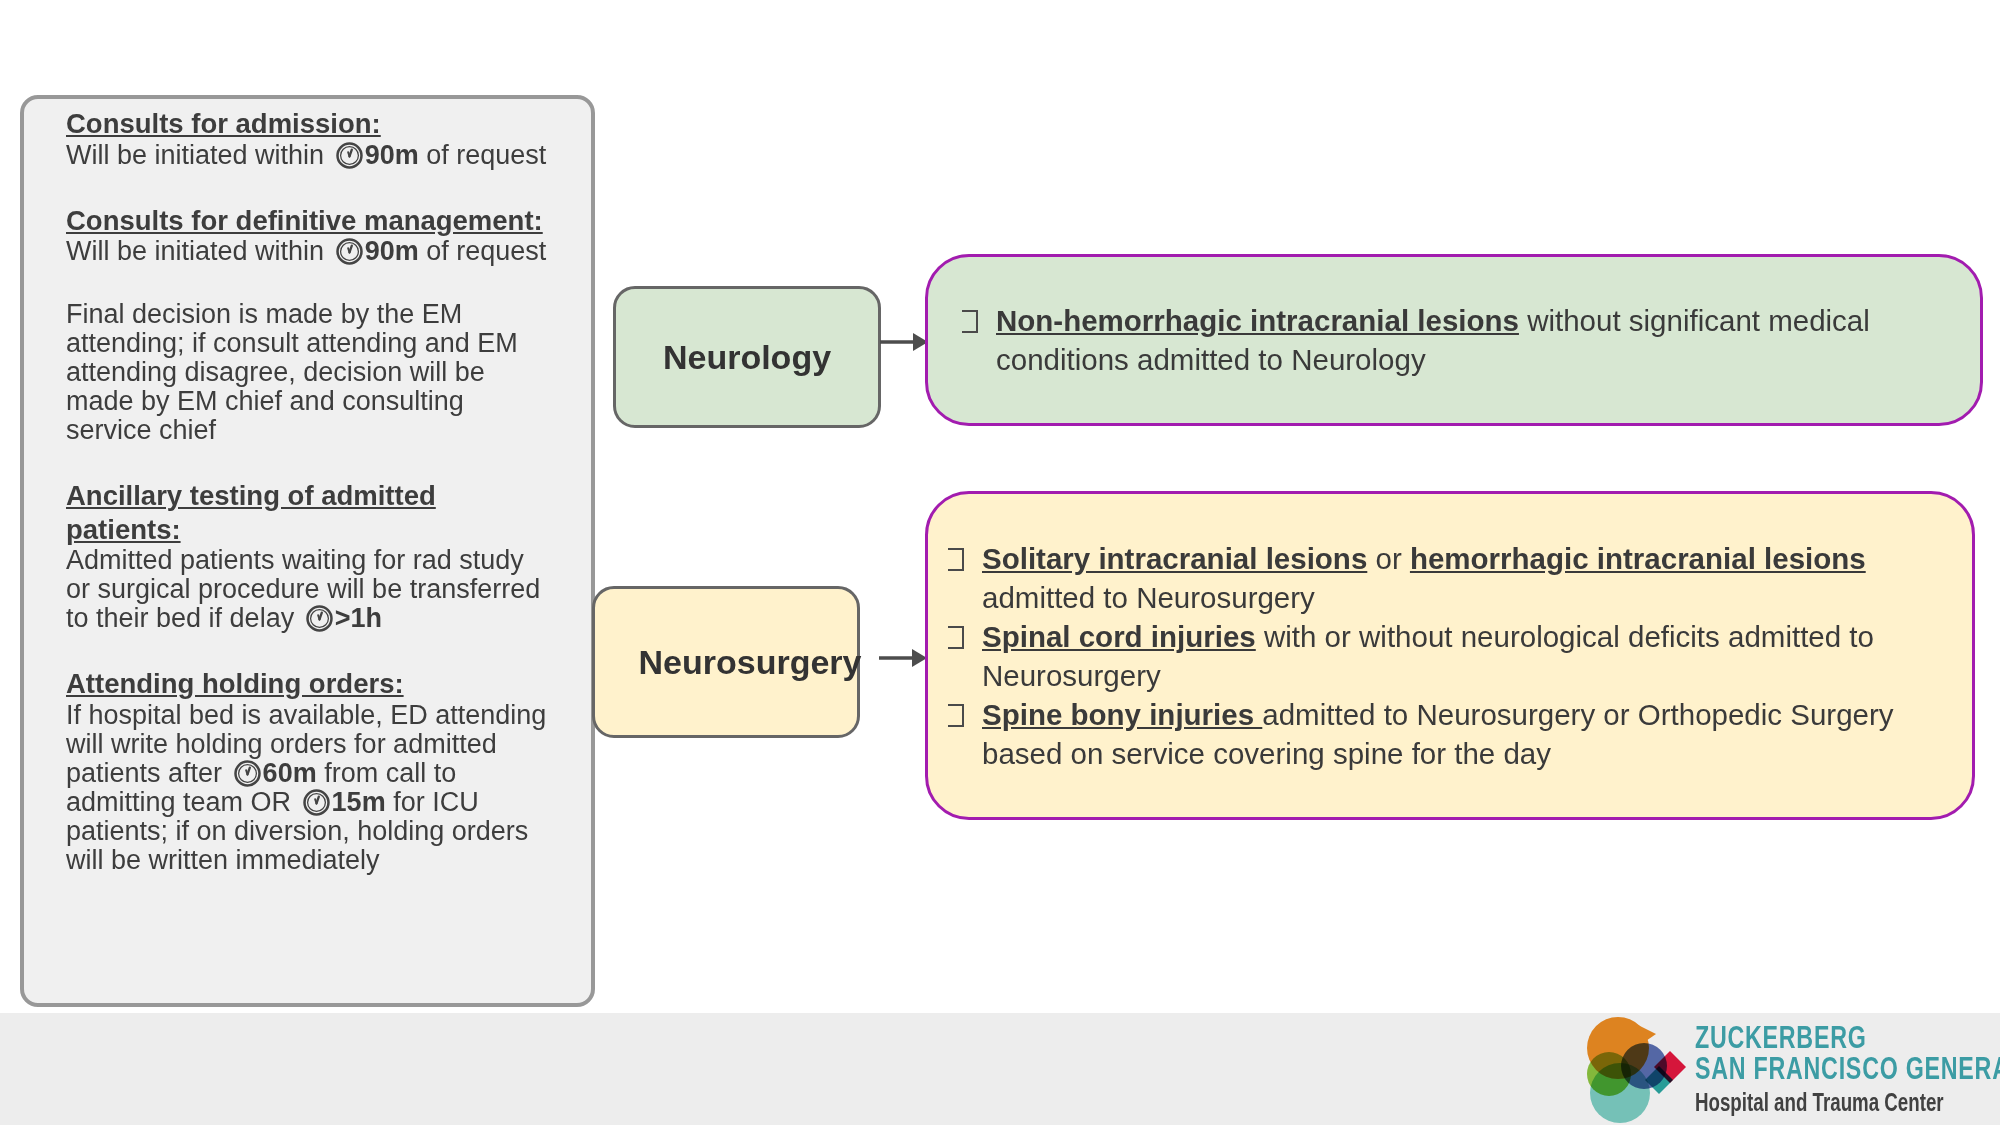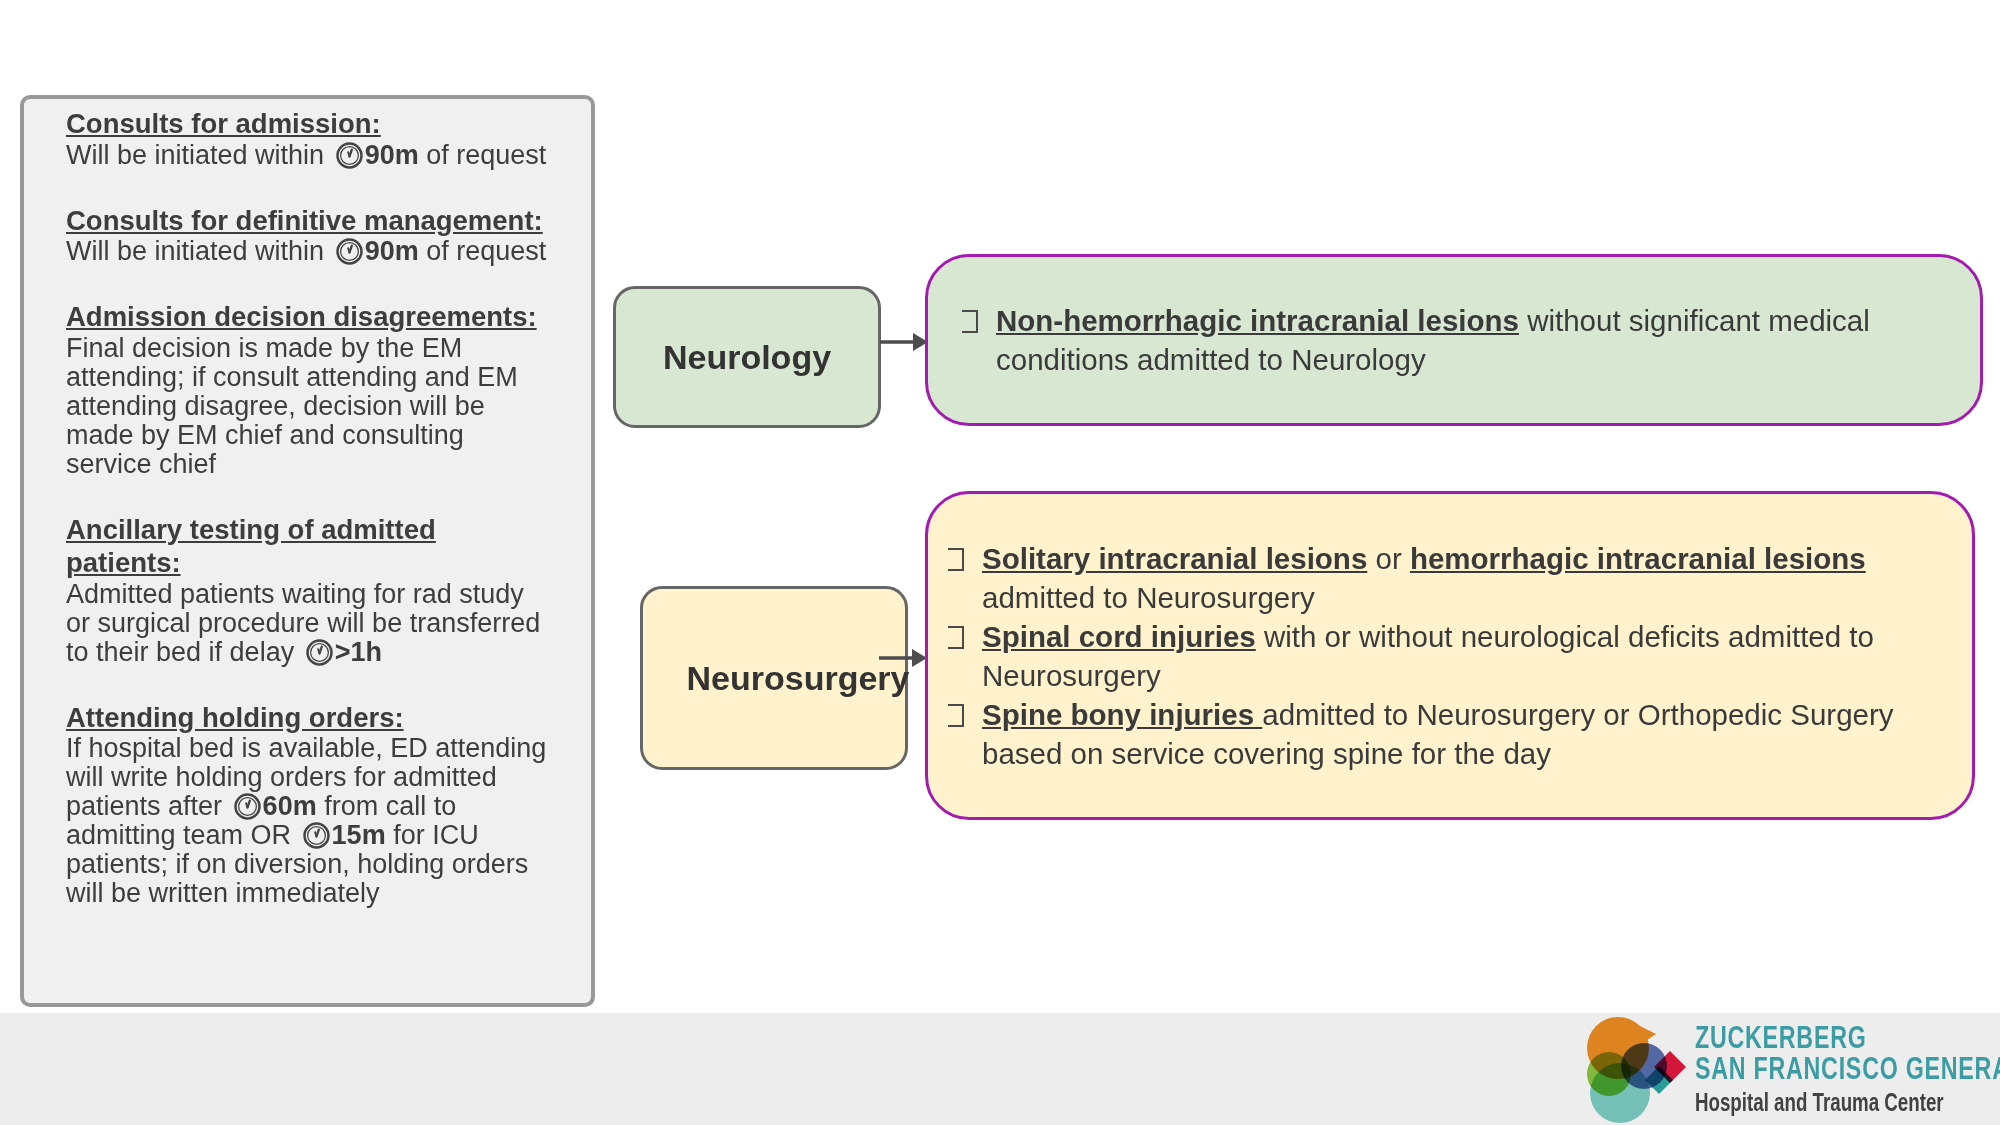--- a/index.html
+++ b/index.html
@@ -10,34 +10,34 @@
   
   .header{
     position:absolute;left:0;top:0;width:2000px;height:73px;
     background:linear-gradient(180deg,#830500 0%,#8e0400 30%,#a10701 48%,#a10701 88%,#960601 100%);
     display:flex;align-items:center;justify-content:center;
   }
   .header .title{color:#ffffff;font-size:38px;font-weight:bold;letter-spacing:.3px;}
   
   .left-panel{
     position:absolute;left:20px;top:95px;width:575px;height:912px;box-sizing:border-box;
-    background:#f0f0f0;border:4px solid #989898;border-radius:10px;
+    background:#f0f0f0;border:4px solid #989898;border-radius:18px;
     padding:8px 40px 0 42px;overflow:hidden;
   }
   .lp-item{margin-bottom:34px;}
   .lp-head{font-size:27.5px;line-height:33.5px;font-weight:bold;text-decoration:underline;color:#3d3d3d;}
   .lp-body{font-size:27px;line-height:29px;color:#3d3d3d;}
   
   .label-box{
     position:absolute;box-sizing:border-box;border:3px solid #666666;border-radius:22px;
     display:flex;align-items:center;justify-content:center;
     font-size:34px;font-weight:bold;color:#333333;
   }
   #neurology-box{left:613px;top:270px;width:268px;height:142px;background:#d7e7d2;margin-top:16px;}
-  #neurosurgery-box{left:640px;top:586px;width:268px;height:184px;background:#fff2cc;padding-left:48px;}
+  #neurosurgery-box{left:592px;top:586px;width:268px;height:152px;background:#fff2cc;padding-left:48px;}
   
   .content-box{
     position:absolute;box-sizing:border-box;border:3px solid #a21caf;border-radius:44px;
     display:flex;flex-direction:column;justify-content:center;
     font-size:29.5px;line-height:39px;color:#3a3a3a;
     padding:18px 24px 18px 34px;
   }
   #neurology-content{left:925px;top:254px;width:1058px;height:172px;background:#d7e7d2;}
   #neurosurgery-content{left:925px;top:491px;width:1050px;height:329px;background:#fff2cc;padding-left:20px;}
   .bullet-row{display:flex;align-items:flex-start;}
@@ -80,21 +80,20 @@
     <div class="lp-item">
       <div class="lp-head">Consults for definitive management:</div>
       <div class="lp-body"><span>Will be initiated within </span><svg viewBox="0 0 30 30" class="clock">
             <circle cx="15" cy="15" r="12.4" fill="none" stroke="#444" stroke-width="2.6"></circle>
             <circle cx="15" cy="15" r="9.2" fill="none" stroke="#444" stroke-width="1.3"></circle>
             <line x1="15" y1="16" x2="17.4" y2="9" stroke="#444" stroke-width="2.4" stroke-linecap="round"></line>
             <line x1="15" y1="16" x2="13.6" y2="11.5" stroke="#444" stroke-width="2" stroke-linecap="round"></line>
           </svg><span class="b">90m</span><span> of request</span></div>
     </div>
     <div class="lp-item">
-      <div class="lp-head">Admission decision disagreements:</div>
       <div class="lp-body"><span>Final decision is made by the EM attending; if consult attending and EM attending disagree, decision will be made by EM chief and consulting service chief</span></div>
     </div>
     <div class="lp-item">
       <div class="lp-head">Ancillary testing of admitted patients:</div>
       <div class="lp-body"><span>Admitted patients waiting for rad study or surgical procedure will be transferred to their bed if delay </span><svg viewBox="0 0 30 30" class="clock">
             <circle cx="15" cy="15" r="12.4" fill="none" stroke="#444" stroke-width="2.6"></circle>
             <circle cx="15" cy="15" r="9.2" fill="none" stroke="#444" stroke-width="1.3"></circle>
             <line x1="15" y1="16" x2="17.4" y2="9" stroke="#444" stroke-width="2.4" stroke-linecap="round"></line>
             <line x1="15" y1="16" x2="13.6" y2="11.5" stroke="#444" stroke-width="2" stroke-linecap="round"></line>
           </svg><span class="b">&gt;1h</span></div>

